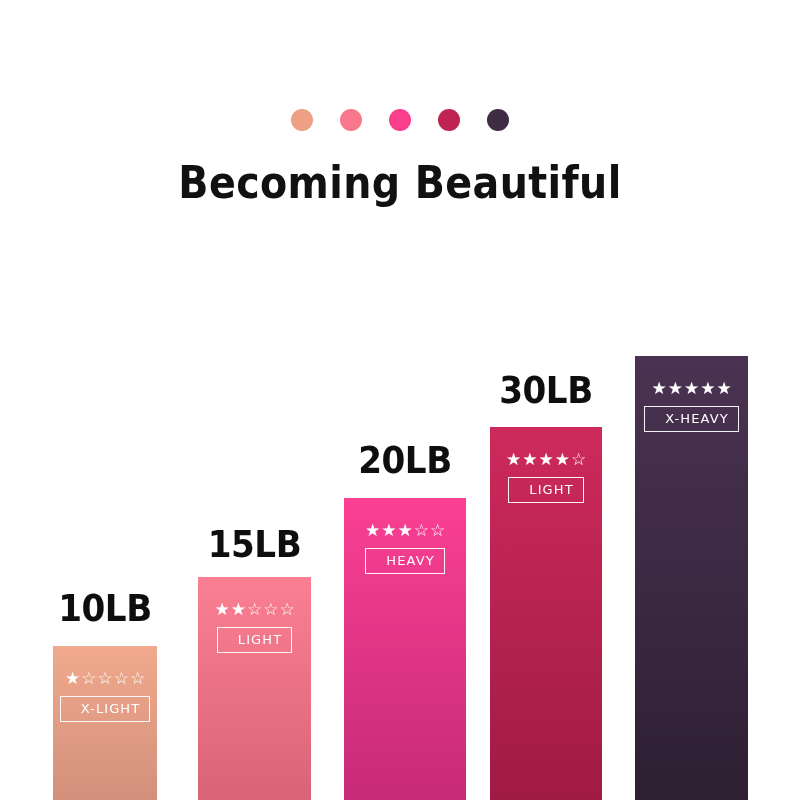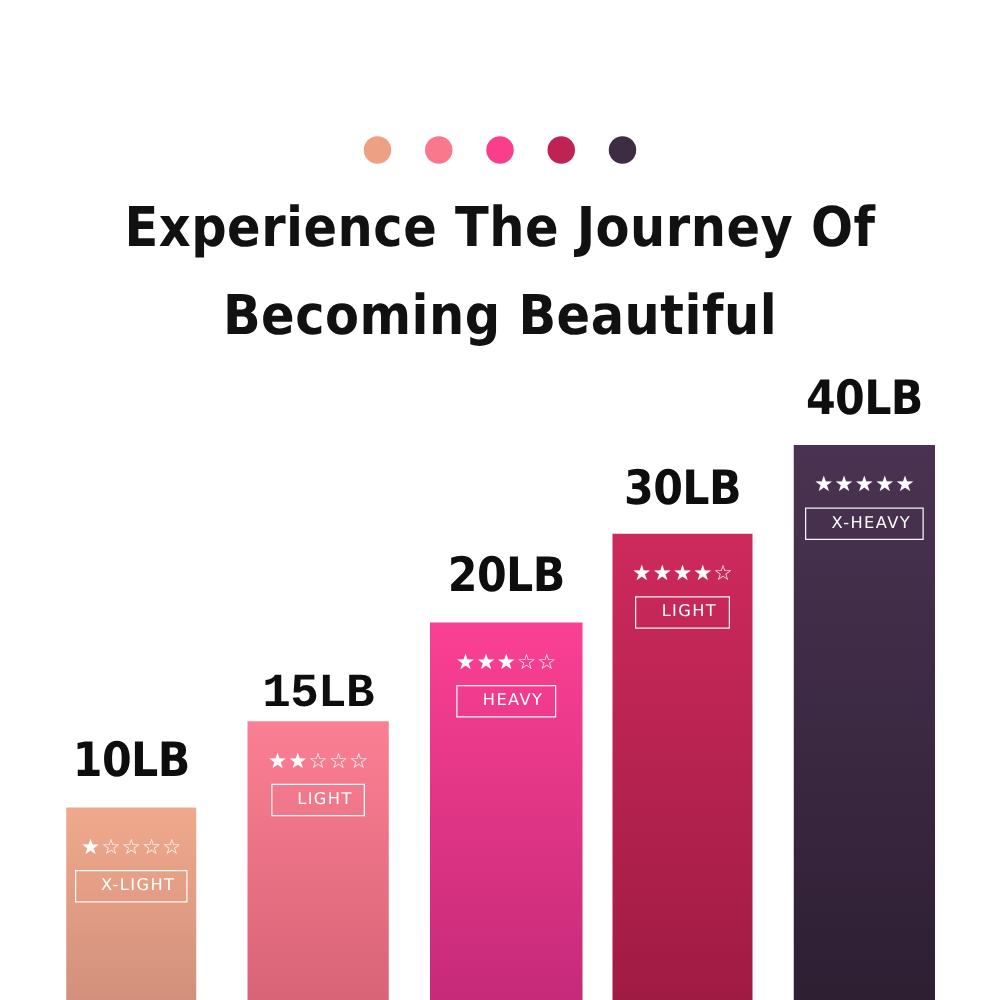--- a/index.html
+++ b/index.html
@@ -140,42 +140,41 @@
 
   <div id="dot-row">
       <span class="dot" style="background: rgb(237, 160, 131);"></span>
       <span class="dot" style="background: rgb(249, 120, 140);"></span>
       <span class="dot" style="background: rgb(249, 62, 140);"></span>
       <span class="dot" style="background: rgb(191, 35, 83);"></span>
       <span class="dot" style="background: rgb(62, 44, 68);"></span>
     </div>
 
   <div id="headline">
-    <span class="hl-line">Experience The Journey Of</span>
     <span class="hl-line">Becoming Beautiful</span>
   </div>
 
   <div id="chart">
       <div class="bar-group" style="left: 53px; width: 104px; height: 214px;">
         <div class="bar-weight" style="top: 0px;">10LB</div>
         <div class="bar" style="height: 154px; background: linear-gradient(rgb(240, 169, 140) 0%, rgb(210, 144, 124) 100%);">
           <div class="bar-inner">
             <div class="stars">
               <span class="star">★</span>
               <span class="star off">☆</span>
               <span class="star off">☆</span>
               <span class="star off">☆</span>
               <span class="star off">☆</span>
             </div>
             <div class="grade-box">X-LIGHT</div>
           </div>
         </div>
       </div>
       <div class="bar-group" style="left: 198px; width: 113px; height: 282px;">
-        <div class="bar-weight" style="top: 16px; font-family: Liberation Mono, monospace;">15LB</div>
+        <div class="bar-weight" style="top: 4px;">15LB</div>
         <div class="bar" style="height: 223px; background: linear-gradient(rgb(251, 127, 147) 0%, rgb(217, 100, 119) 100%);">
           <div class="bar-inner">
             <div class="stars">
               <span class="star">★</span>
               <span class="star">★</span>
               <span class="star off">☆</span>
               <span class="star off">☆</span>
               <span class="star off">☆</span>
             </div>
             <div class="grade-box">LIGHT</div>
@@ -206,21 +205,20 @@
               <span class="star">★</span>
               <span class="star">★</span>
               <span class="star">★</span>
               <span class="star off">☆</span>
             </div>
             <div class="grade-box">LIGHT</div>
           </div>
         </div>
       </div>
       <div class="bar-group" style="left: 635px; width: 113px; height: 504px;">
-        <div class="bar-weight" style="top: 0px;">40LB</div>
         <div class="bar" style="height: 444px; background: linear-gradient(rgb(74, 51, 82) 0%, rgb(46, 31, 51) 100%);">
           <div class="bar-inner">
             <div class="stars">
               <span class="star">★</span>
               <span class="star">★</span>
               <span class="star">★</span>
               <span class="star">★</span>
               <span class="star">★</span>
             </div>
             <div class="grade-box">X-HEAVY</div>

